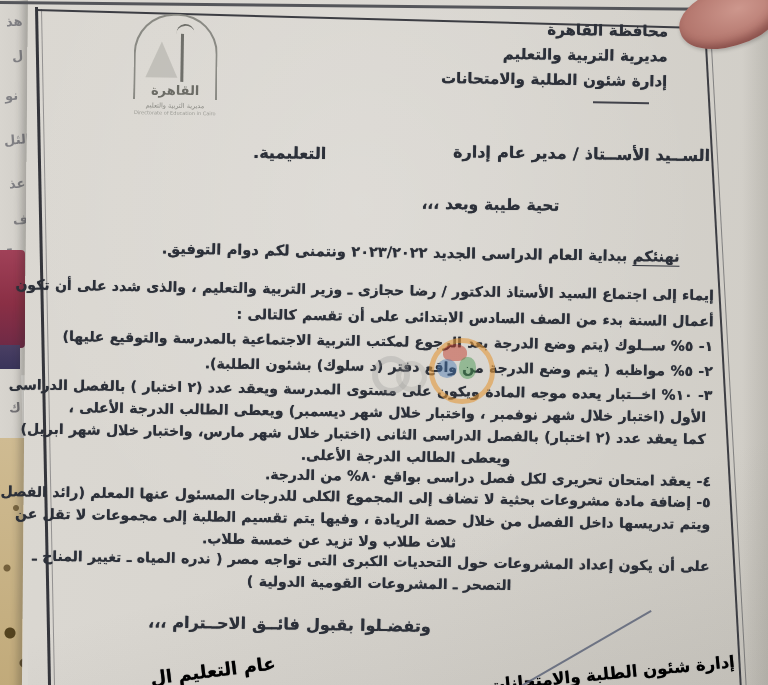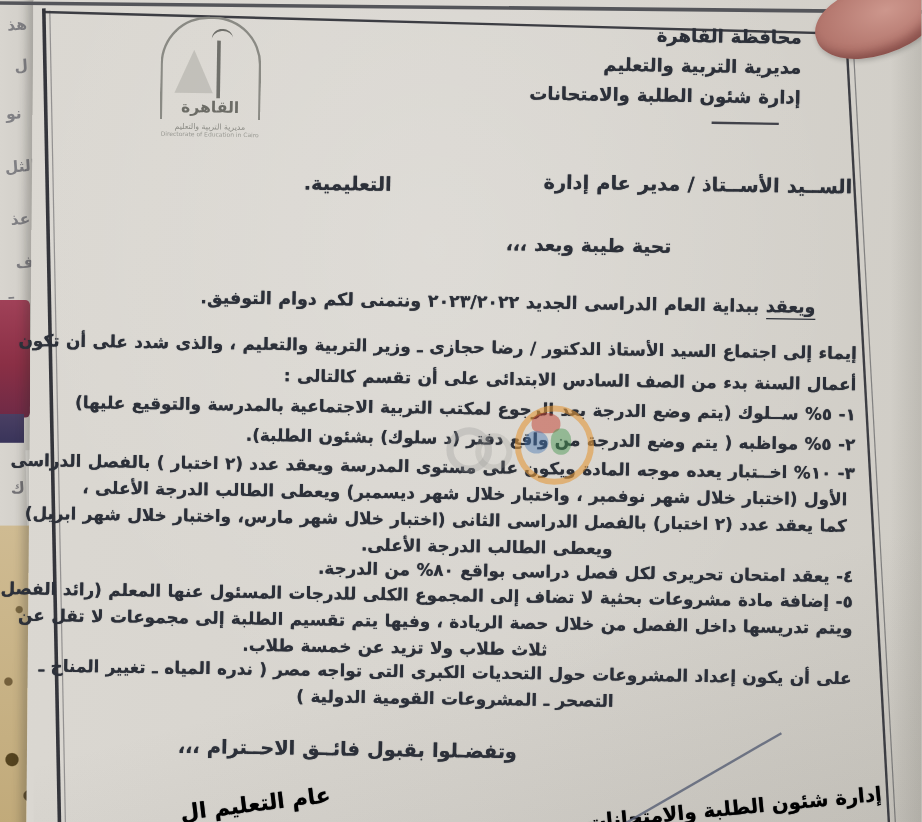--- a/index.html
+++ b/index.html
@@ -141,21 +141,21 @@
         <div class="cairo-word">القاهرة</div>
       </div>
       <div class="cap-ar">مديرية التربية والتعليم</div>
       <div class="cap-en">Directorate of Education in Cairo</div>
     </div>
 
     <div class="line salutation" style="top:146px;right:30px">الســيد الأســتاذ /  مدير عام إدارة</div>
     <div class="line salutation" style="top:150px;left:215px">التعليمية.</div>
     <div class="line greeting" style="top:199px;right:180px">تحية طيبة وبعد ،،،</div>
 
-    <div class="line" style="top:249px;right:59px;font-size:14.5px"><span class="underlined">ويعقد</span><span> ببداية العام الدراسى الجديد ٢٠٢٣/٢٠٢٢ ونتمنى لكم دوام التوفيق.</span></div>
+    <div class="line" style="top:249px;right:59px;font-size:14.5px"><span class="underlined">نهنئكم</span><span> ببداية العام الدراسى الجديد ٢٠٢٣/٢٠٢٢ ونتمنى لكم دوام التوفيق.</span></div>
 
     <div class="line" style="top:287px;right:24px">إيماء إلى اجتماع السيد الأستاذ الدكتور / رضا حجازى ـ وزير التربية والتعليم ، والذى شدد على أن تكون</div>
     <div class="line" style="top:313px;right:24px">أعمال السنة بدء من الصف السادس الابتدائى على أن تقسم كالتالى :</div>
 
     <div class="line" style="top:338px;right:24px">١- ٥% ســلوك (يتم وضع الدرجة بعد الرجوع لمكتب التربية الاجتماعية بالمدرسة والتوقيع عليها)</div>
     <div class="line" style="top:363px;right:24px">٢- ٥% مواظبه ( يتم وضع الدرجة من واقع دفتر (د سلوك) بشئون الطلبة).</div>
     <div class="line" style="top:387px;right:24px">٣- ١٠% اخــتبار يعده موجه المادة ويكون على مستوى المدرسة ويعقد عدد (٢ اختبار ) بالفصل الدراسى</div>
     <div class="line" style="top:409px;right:30px">الأول (اختبار خلال شهر نوفمبر ، واختبار خلال شهر ديسمبر) ويعطى الطالب الدرجة الأعلى ،</div>
     <div class="line" style="top:431px;right:30px">كما يعقد عدد (٢ اختبار) بالفصل الدراسى الثانى (اختبار خلال شهر مارس، واختبار خلال شهر ابريل)</div>
     <div class="line" style="top:453px;right:225px">ويعطى الطالب الدرجة الأعلى.</div>

